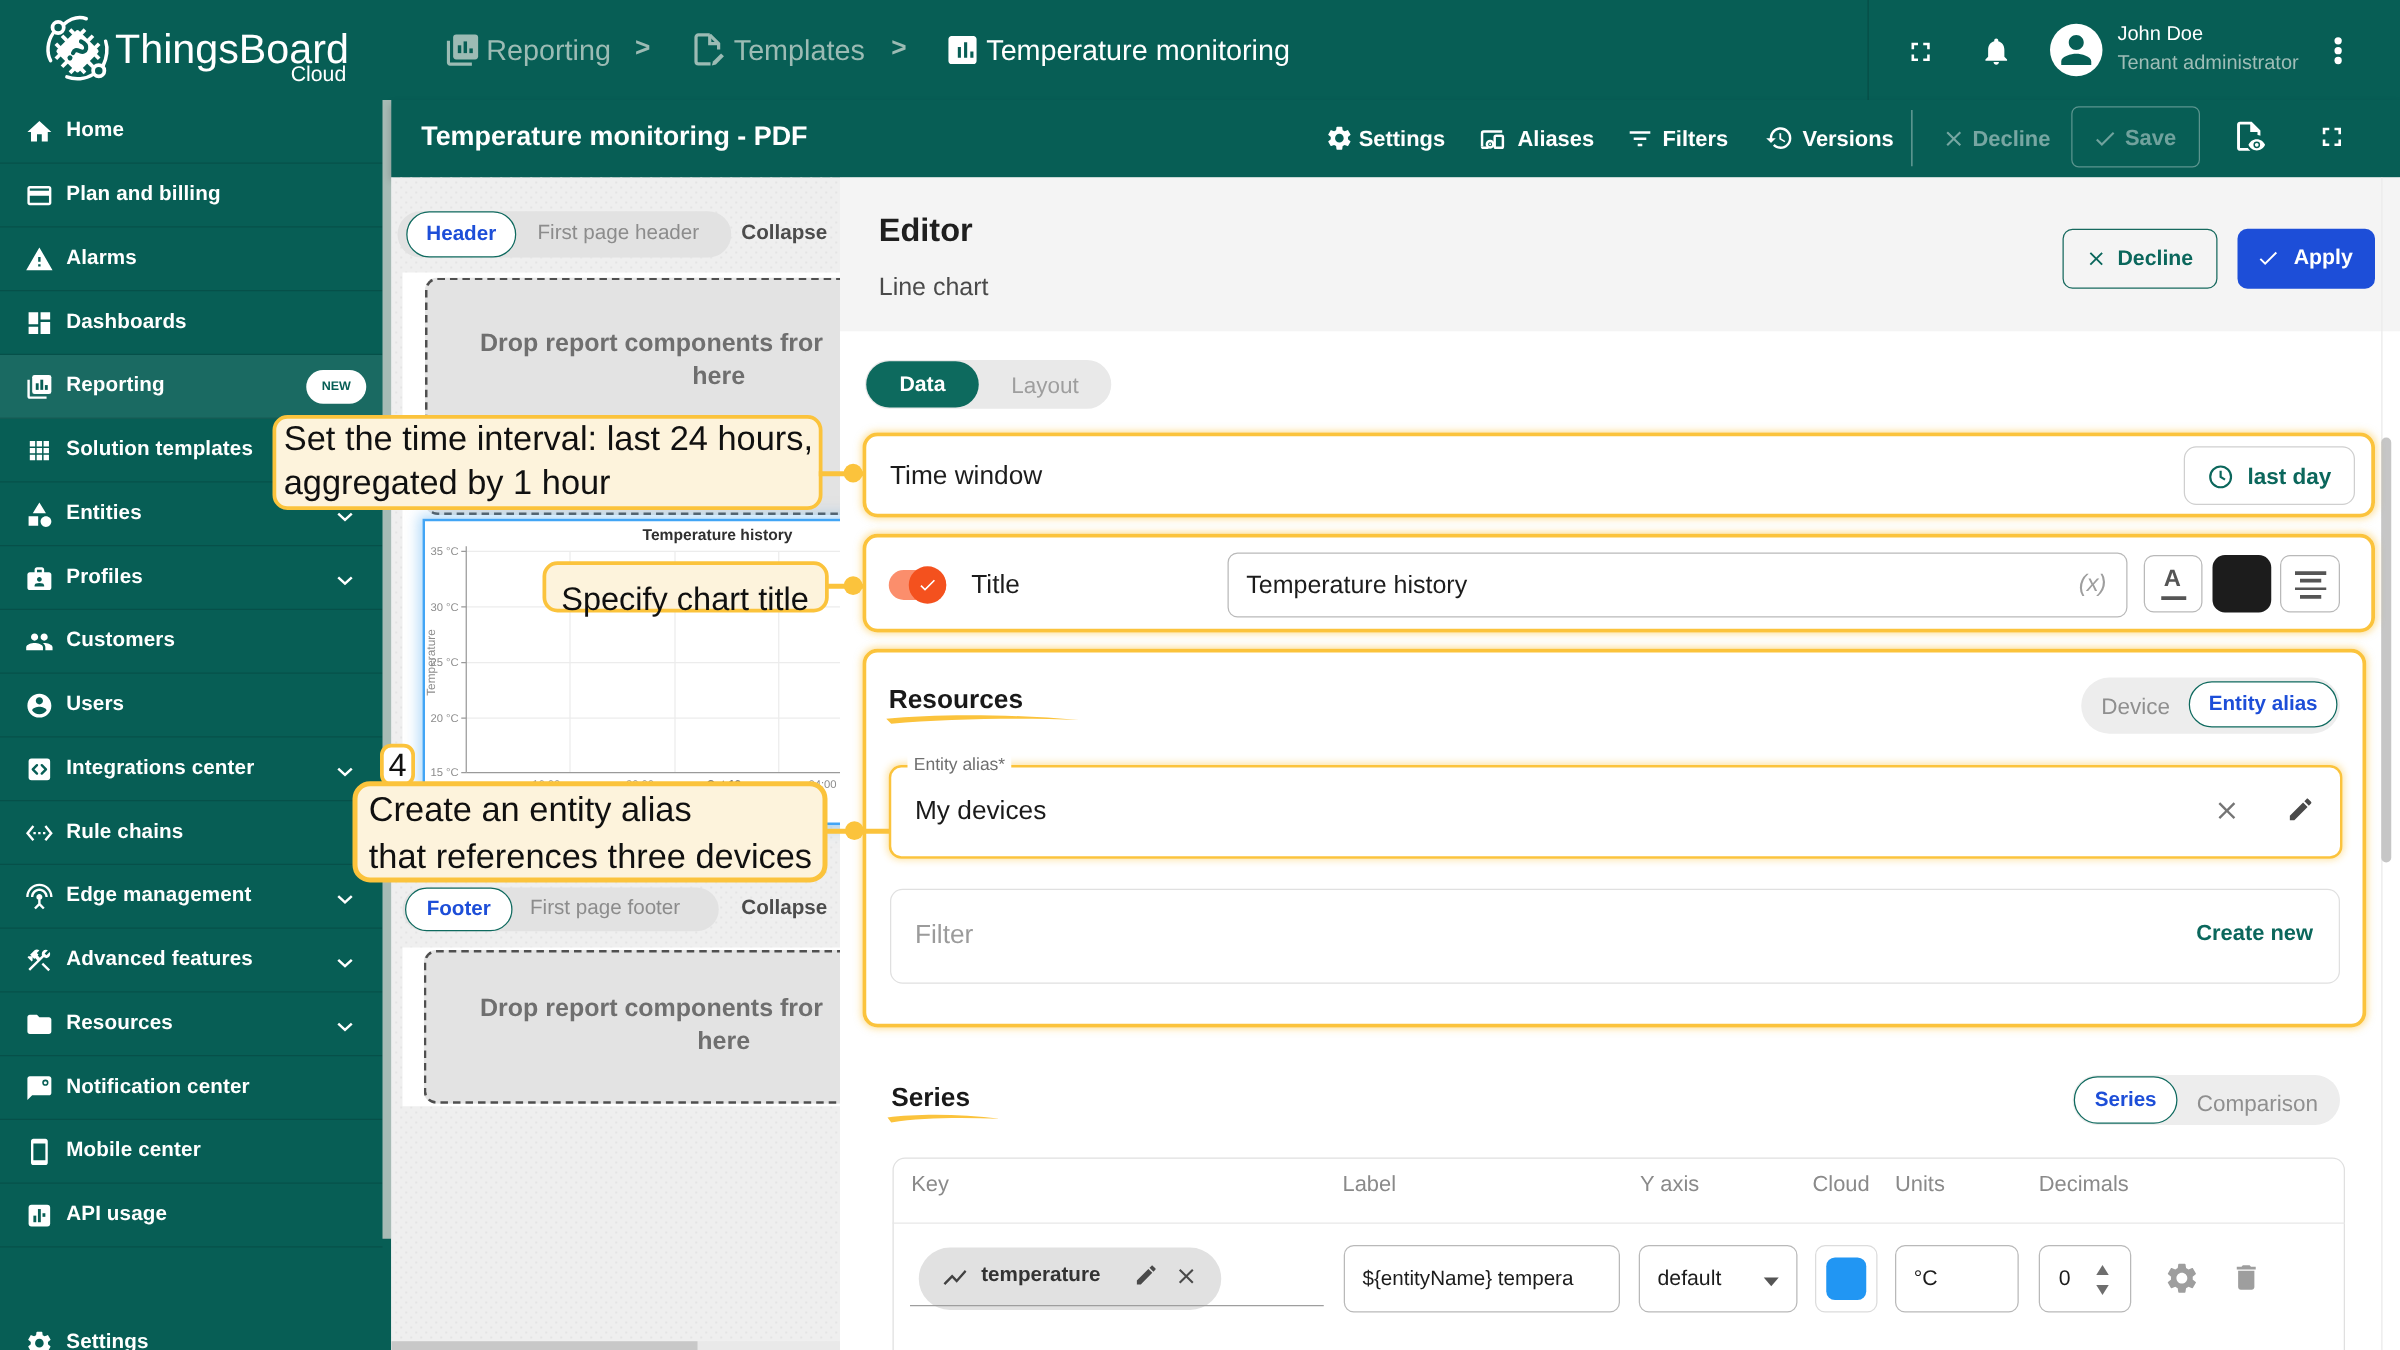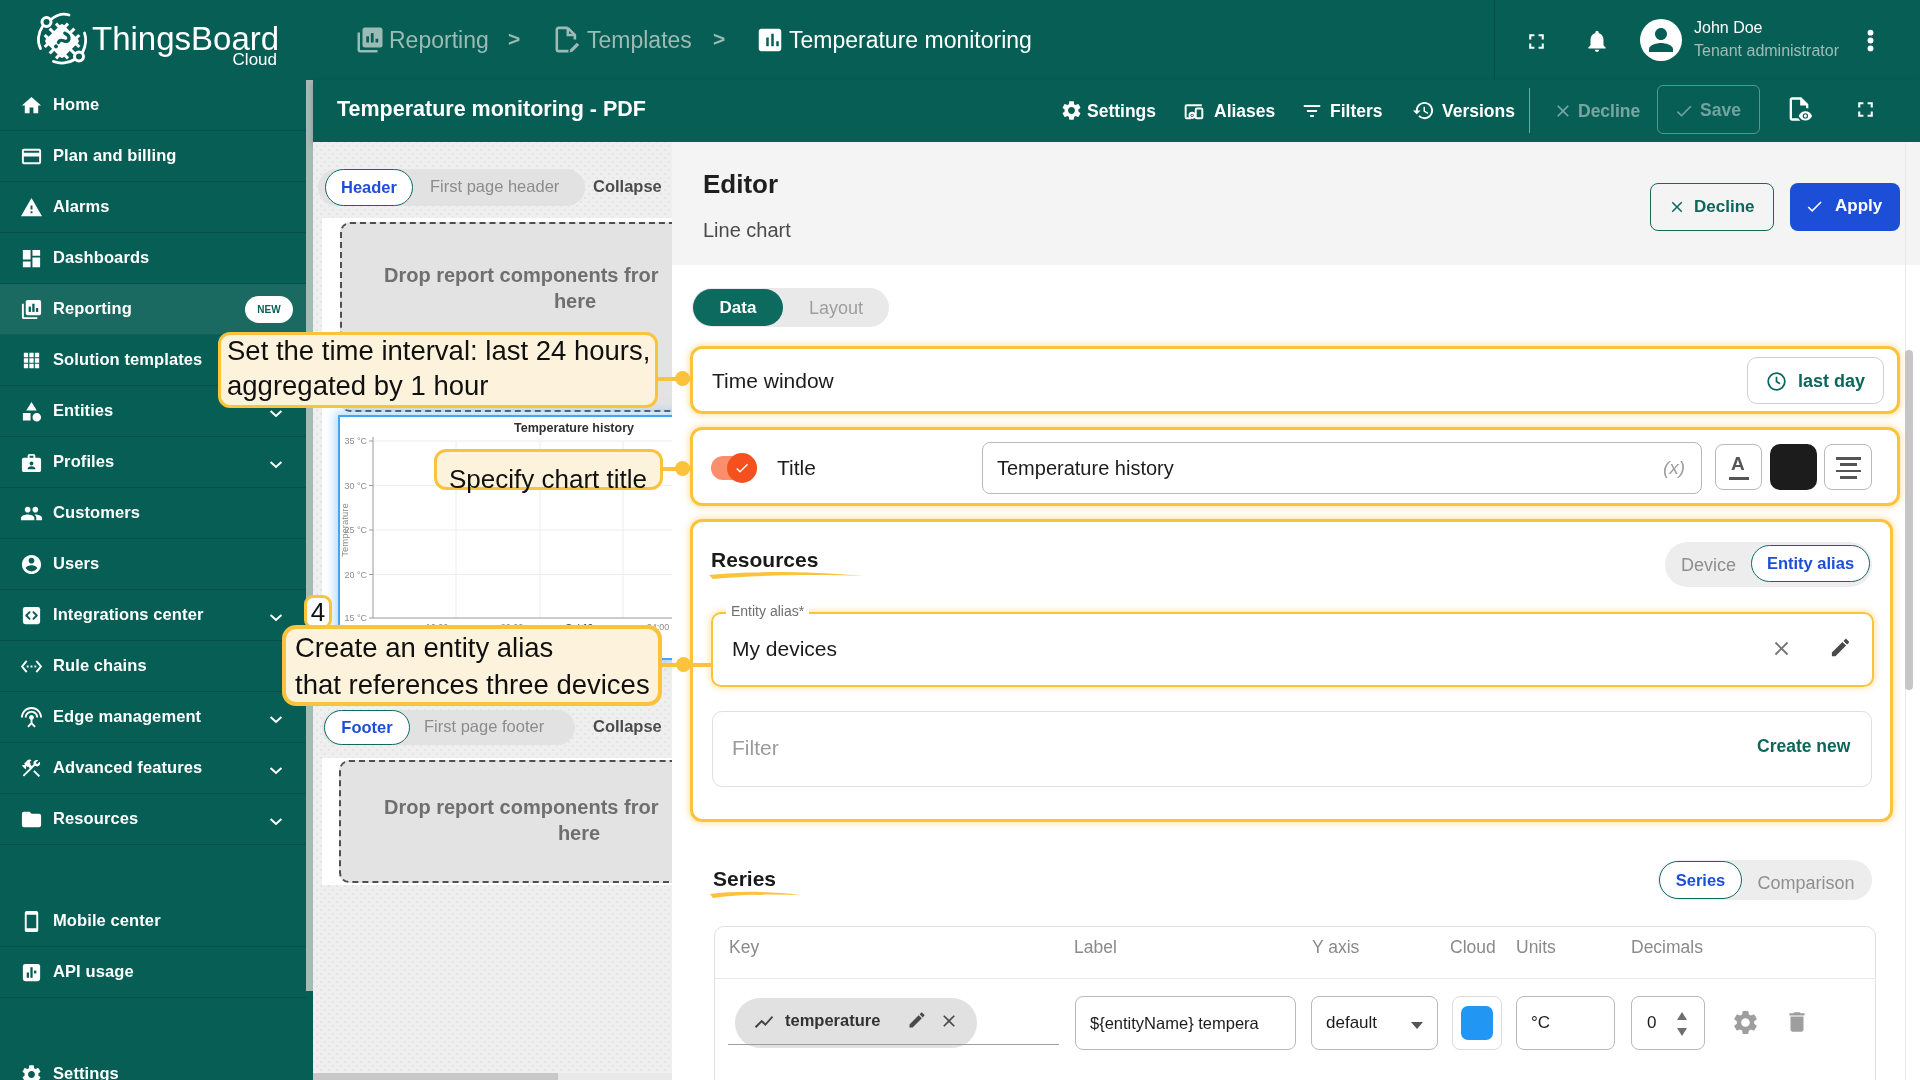--- a/index.html
+++ b/index.html
@@ -219,20 +219,28 @@
     </div>
 <div class="navitem" style="top:714px;">
       <svg width="23" height="23" viewBox="0 0 24 24" fill="#fff">
         <path d="M10 4H4c-1.1 0-1.99.9-1.99 2L2 18c0 1.1.9 2 2 2h16c1.1 0 2-.9 2-2V8c0-1.1-.9-2-2-2h-8l-2-2z"></path>
       </svg>
       <span class="nlab">Resources</span>
       <svg class="chev" width="20" height="20" viewBox="0 0 24 24" fill="none" stroke="#fff" stroke-width="2.4">
         <path d="M5.5 9.5l6.5 6 6.5-6"></path>
       </svg>
     </div>
+<div class="navitem" style="top:765px;">
+      <svg width="23" height="23" viewBox="0 0 24 24">
+        <path fill="#fff" d="M20 2H4c-1.1 0-2 .9-2 2v18l4-4h14c1.1 0 2-.9 2-2V4c0-1.1-.9-2-2-2z"></path>
+        <circle cx="17" cy="7.5" r="2.6" fill="#075E55"></circle>
+        <circle cx="17" cy="7.5" r="1.3" fill="#fff"></circle>
+      </svg>
+      <span class="nlab">Notification center</span>
+    </div>
 <div class="navitem" style="top:816px;">
       <svg width="23" height="23" viewBox="0 0 24 24" fill="#fff">
         <path d="M17 1.01L7 1c-1.1 0-2 .9-2 2v18c0 1.1.9 2 2 2h10c1.1 0 2-.9 2-2V3c0-1.1-.9-1.99-2-1.99zM17 19H7V5h10v14z"></path>
       </svg>
       <span class="nlab">Mobile center</span>
     </div>
 <div class="navitem" style="top:867px;padding-left:25px;">
       <svg width="23" height="23" viewBox="0 0 24 24">
         <rect x="3" y="3" width="18" height="18" rx="2.5" fill="#fff"></rect>
         <g fill="#075E55">

